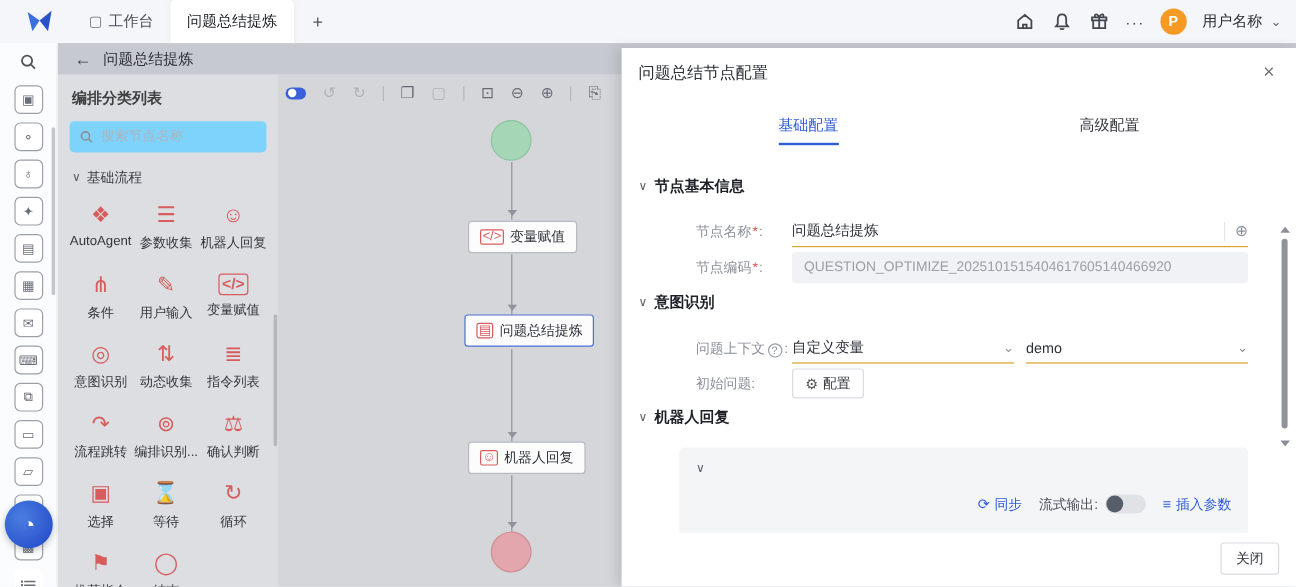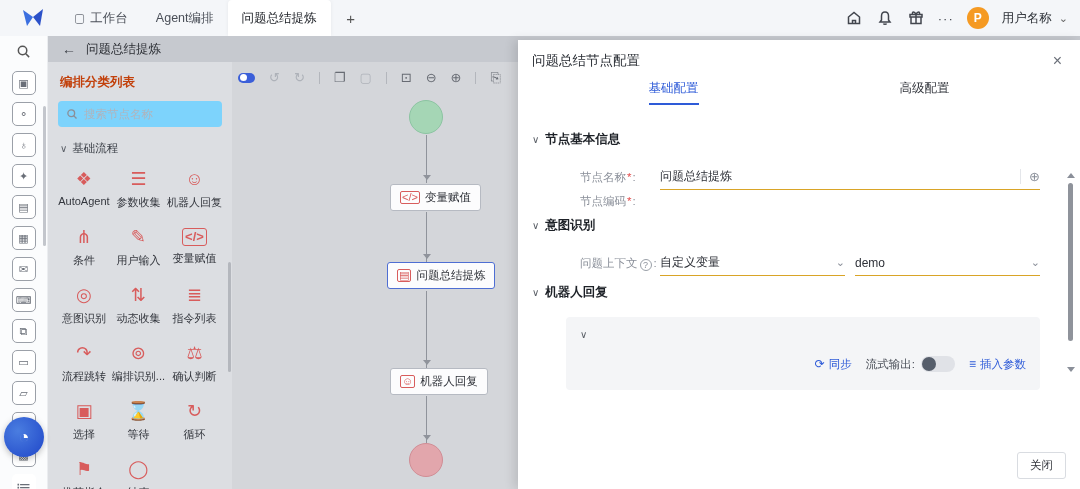--- a/index.html
+++ b/index.html
@@ -40,21 +40,21 @@
   .assistant-glyph { color:#fff; font-size:18px; }
 
   
   .editor { flex:1; display:flex; flex-direction:column; background:#d4d6da; }
   .editor-header { height:26px; background:#c6c9cf; display:flex; align-items:center; gap:10px; padding:0 14px; color:#2c2f35; font-size:12.5px; }
   .back-arrow { font-size:14px; color:#3a3e45; }
   .editor-body { flex:1; display:flex; min-height:0; }
 
   
   .palette { width:184px; background:#dcdee2; padding:10px 10px 0 10px; position:relative; }
-  .palette-title { font-weight:bold; font-size:12.5px; color:#c2410c; margin:2px 0 10px 2px; }
+  .palette-title { font-weight:bold; font-size:12.5px; color:#404040; margin:2px 0 10px 2px; }
   .palette-search { display:flex; align-items:center; gap:6px; background:#7dd3fc; border-radius:4px; height:26px; padding:0 8px; margin-bottom:14px; }
   .palette-search svg { width:12px; height:12px; stroke:#8b8f98; fill:none; stroke-width:1.8; flex:0 0 auto; }
   .palette-search input { border:none; outline:none; background:transparent; font-size:11.5px; width:120px; color:#333; }
   .palette-search input::placeholder { color:#b0b4bc; }
   .palette-group { display:flex; align-items:center; gap:5px; font-size:11.5px; color:#3c4048; margin:0 0 12px 2px; }
   .group-chevron { font-size:10px; color:#5a5f67; }
   .palette-grid { display:grid; grid-template-columns:repeat(3,1fr); row-gap:16px; column-gap:2px; }
   .pal-item { display:flex; flex-direction:column; align-items:center; gap:5px; cursor:grab; }
   .pal-ico { height:22px; font-size:18px; line-height:22px; color:#d85c5c; }
   .pal-ico.small { font-size:13px; font-weight:bold; border:1px solid #d85c5c; border-radius:3px; padding:0 2px; height:18px; line-height:16px; margin-top:2px; }
@@ -77,21 +77,21 @@
   .flow-circle.start { background:#a5d6b5; border:1px solid #8cc4a2; }
   .flow-circle.end { background:#e2a6ac; border:1px solid #d08d95; }
   .edge { position:absolute; width:1px; background:#8f939b; }
   .edge::after { content:""; position:absolute; bottom:-1px; left:-3.5px; border:4px solid transparent; border-top:5px solid #8f939b; }
 
   
   .config { position:absolute; top:4px; left:518px; right:0; bottom:0; background:#fff; box-shadow:-4px 0 10px rgba(0,0,0,.12); z-index:8; display:flex; flex-direction:column; }
   .cfg-header { display:flex; align-items:center; justify-content:space-between; padding:12px 18px 6px 14px; }
   .cfg-title { font-size:13.5px; color:#2a2e35; }
   .cfg-close { font-size:16px; color:#6a6f78; line-height:1; cursor:pointer; }
-  .cfg-tabs { display:flex; padding:4px 30px 0 30px; }
+  .cfg-tabs { display:flex; padding:4px 30px 0 30px;margin-top:16px; }
   .cfg-tab { flex:1; text-align:center; font-size:12.5px; color:#33363d; padding-bottom:8px; cursor:pointer; }
   .cfg-tab .tab-inner { display:inline-block; padding-bottom:6px; }
   .cfg-tab.active .tab-inner { color:#2e5bd8; border-bottom:2px solid #2e5bd8; }
   .cfg-body { flex:1; position:relative; overflow:hidden; padding:10px 40px 0 14px; }
   .section-head { display:flex; align-items:center; gap:6px; font-size:12.5px; font-weight:bold; color:#1d2127; margin:8px 0 16px 0; }
   .sec-chevron { font-size:10px; color:#5a5f67; font-weight:normal; }
   .frow { display:flex; align-items:center; margin:0 0 4px 48px; }
   .flabel { width:80px; flex:0 0 auto; font-size:11.5px; color:#8a8f99; white-space:nowrap; }
   .req { color:#e34d4d; margin:0 1px; }
   .help-ico { display:inline-flex; width:12px; height:12px; border:1px solid #9aa0a8; border-radius:50%; font-size:9px; color:#8a8f99; align-items:center; justify-content:center; margin:0 2px; vertical-align:-1px; }
@@ -129,23 +129,20 @@
   <header class="topbar">
     <svg class="logo" viewBox="0 0 26 24">
       <path d="M3 4 L13 11 L7 20 Z" fill="#3b6fe0"></path>
       <path d="M23 3 L13 11 L20 20 Z" fill="#2b51c9"></path>
     </svg>
     <div class="tabs">
       <div class="tab">
         <span class="tab-icon">▢</span>
         <span>工作台</span>
       </div>
-      <div class="tab">
-        <span>Agent编排</span>
-      </div>
       <div class="tab active">
         <span>问题总结提炼</span>
       </div>
       <div class="tab-plus">+</div>
     </div>
     <div class="topbar-right">
       <span class="tb-ico">
         <svg viewBox="0 0 16 16">
             <path d="M2.5 7 L8 2.5 L13.5 7 V13.5 H2.5 Z M6.5 13.5 V10.5 H9.5 V13.5"></path>
           </svg>
@@ -357,20 +354,23 @@
             <div class="uinput">
               <input type="text" value="问题总结提炼" style="">
               <span class="globe-ico">⊕</span>
             </div>
           </div>
         </div>
         <div class="frow">
           <span class="flabel">
             <span>节点编码</span><span class="req">*</span><span>:</span>
           </span>
+          <div class="fcontrol">
+            <div class="dis-input">QUESTION_OPTIMIZE_2025101515404617605140466920</div>
+          </div>
         </div>
 
         <div class="section-head">
           <span class="sec-chevron">∨</span>
           <span>意图识别</span>
         </div>
         <div class="frow">
           <span class="flabel">
             <span>问题上下文</span><span class="help-ico">?</span><span>:</span>
           </span>
@@ -378,20 +378,31 @@
             <div class="selects">
               <div class="uselect">
                 <span>自定义变量</span>
                 <span class="sel-chevron">⌄</span>
               </div>
               <div class="uselect">
                 <span>demo</span>
                 <span class="sel-chevron">⌄</span>
               </div>
             </div>
+          </div>
+        </div>
+        <div class="frow">
+          <span class="flabel">
+            <span>初始问题</span><span>:</span>
+          </span>
+          <div class="fcontrol">
+            <button class="cfg-btn">
+              <span class="gear">⚙</span>
+              <span>配置</span>
+            </button>
           </div>
         </div>
 
         <div class="section-head">
           <span class="sec-chevron">∨</span>
           <span>机器人回复</span>
         </div>
         <div class="prompt-panel">
           <div class="prompt-title">
             <span class="sec-chevron">∨</span>

